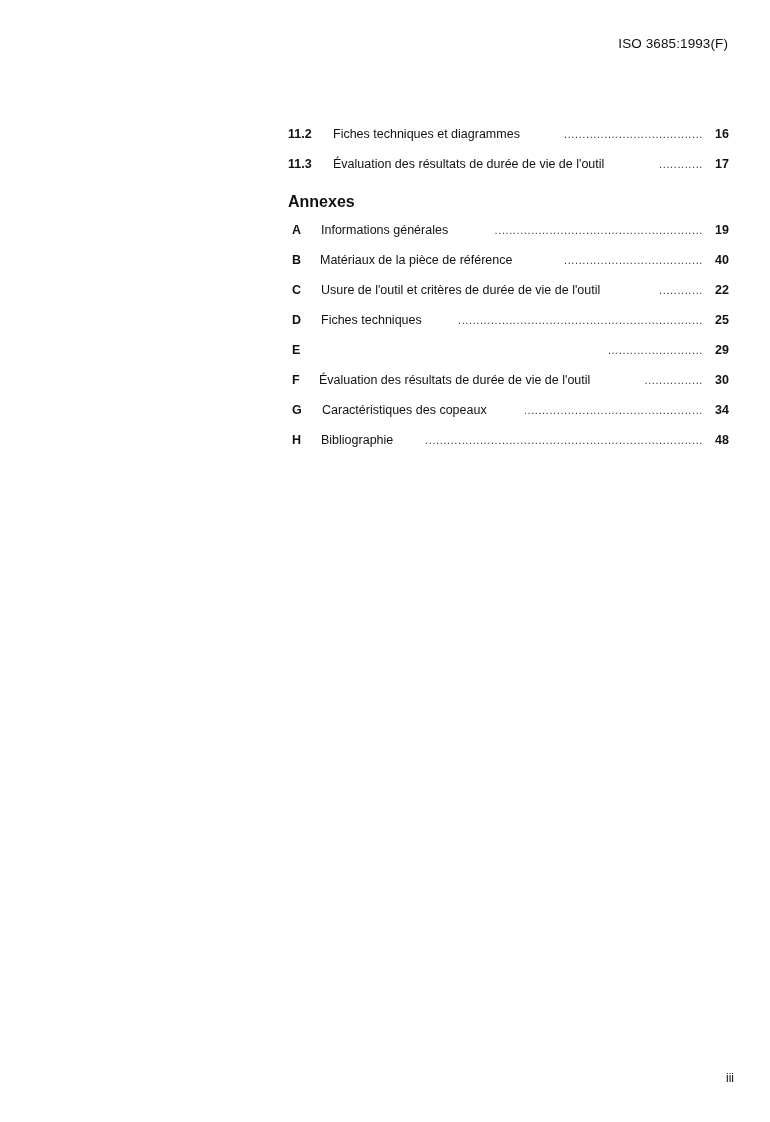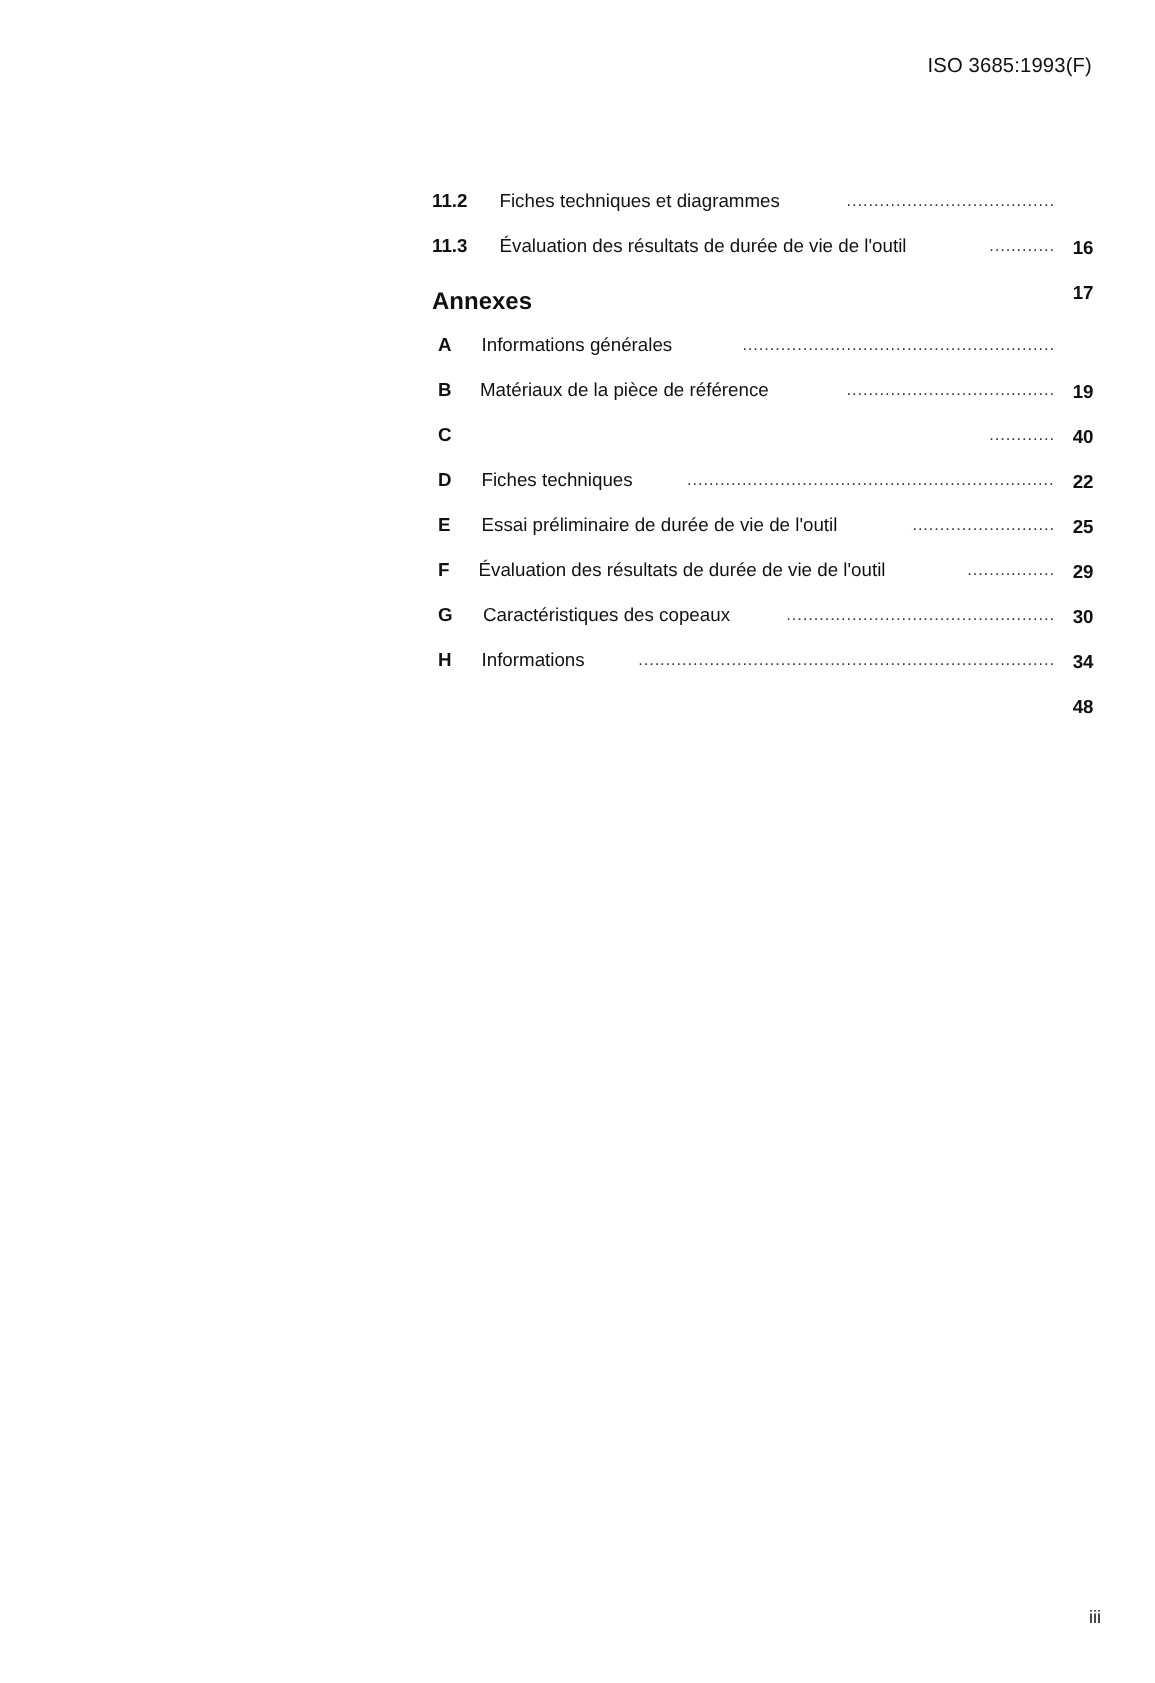--- a/index.html
+++ b/index.html
@@ -4,21 +4,21 @@
   <style>
     html, body { margin: 0; padding: 0; background: #ffffff; }
     body { width: 770px; height: 1122px; position: relative; overflow: hidden;
       font-family: "Liberation Sans", sans-serif; color: #111; }
     .header { position: absolute; top: 36px; right: 42px; font-weight: normal; font-size: 13.5px; letter-spacing: 0.1px; }
     .toc { position: absolute; left: 288px; top: 126px; width: 441px; }
     .row { position: absolute; left: 0; width: 441px; height: 16px; font-size: 12.5px; line-height: 16px; }
     .num { position: absolute; left: 0; font-weight: bold; }
     .title { position: absolute; white-space: nowrap; }
     .dots { position: absolute; overflow: hidden; white-space: nowrap; letter-spacing: 0.6px; color: #333; font-size: 11px; text-align: right; direction: rtl; }
-    .page { position: absolute; right: 0; font-weight: bold; margin-top: 31px; }
+    .page { position: absolute; right: 0; font-weight: bold; }
     .annexes { position: absolute; left: 0; font-weight: bold; font-size: 16px; }
     .footer { position: absolute; top: 1071px; right: 36px; font-size: 12px; }
   </style>
 </head>
 <body>
 
 <div class="header">ISO 3685:1993(F)</div>
 
 <div class="toc">
 
@@ -47,54 +47,54 @@
 
   <div class="row" style="top:126px">
     <span class="num" style="left:4px">B</span>
     <span class="title" style="left:32px">Matériaux de la pièce de référence</span>
     <span class="dots" style="left:277px; width:138px">................................................................................</span>
     <span class="page">40</span>
   </div>
 
   <div class="row" style="top:156px">
     <span class="num" style="left:4px">C</span>
+    <span class="title" style="left:33px">Usure de l'outil et critères de durée de vie de l'outil</span>
     <span class="dots" style="left:371px; width:44px">................................................................................</span>
     <span class="page">22</span>
   </div>
 
   <div class="row" style="top:186px">
     <span class="num" style="left:4px">D</span>
     <span class="title" style="left:33px">Fiches techniques</span>
     <span class="dots" style="left:169px; width:246px">....................................................................................................</span>
     <span class="page">25</span>
   </div>
 
   <div class="row" style="top:216px">
     <span class="num" style="left:4px">E</span>
-    <span class="title" style="left:33px">Essai préliminaire de durée de vie de l'outil</span>
     <span class="dots" style="left:319px; width:96px">................................................................................</span>
     <span class="page">29</span>
   </div>
 
   <div class="row" style="top:246px">
     <span class="num" style="left:4px">F</span>
     <span class="title" style="left:31px">Évaluation des résultats de durée de vie de l'outil</span>
     <span class="dots" style="left:357px; width:58px">................................................................................</span>
     <span class="page">30</span>
   </div>
 
   <div class="row" style="top:276px">
     <span class="num" style="left:4px">G</span>
     <span class="title" style="left:34px">Caractéristiques des copeaux</span>
     <span class="dots" style="left:237px; width:178px">................................................................................</span>
     <span class="page">34</span>
   </div>
 
   <div class="row" style="top:306px">
     <span class="num" style="left:4px">H</span>
-    <span class="title" style="left:33px">Informations</span>
+    <span class="title" style="left:33px">Bibliographie</span>
     <span class="dots" style="left:137px; width:278px">............................................................................................................</span>
     <span class="page">48</span>
   </div>
 
 </div>
 
 <div class="footer">iii</div>
 
 </body></html>

